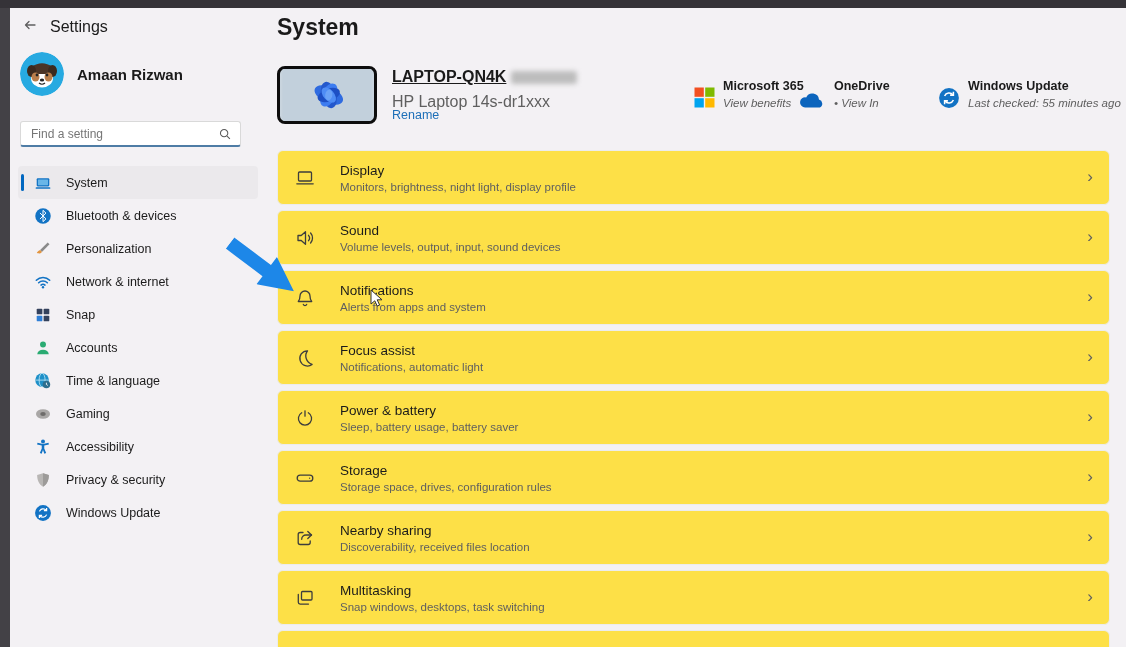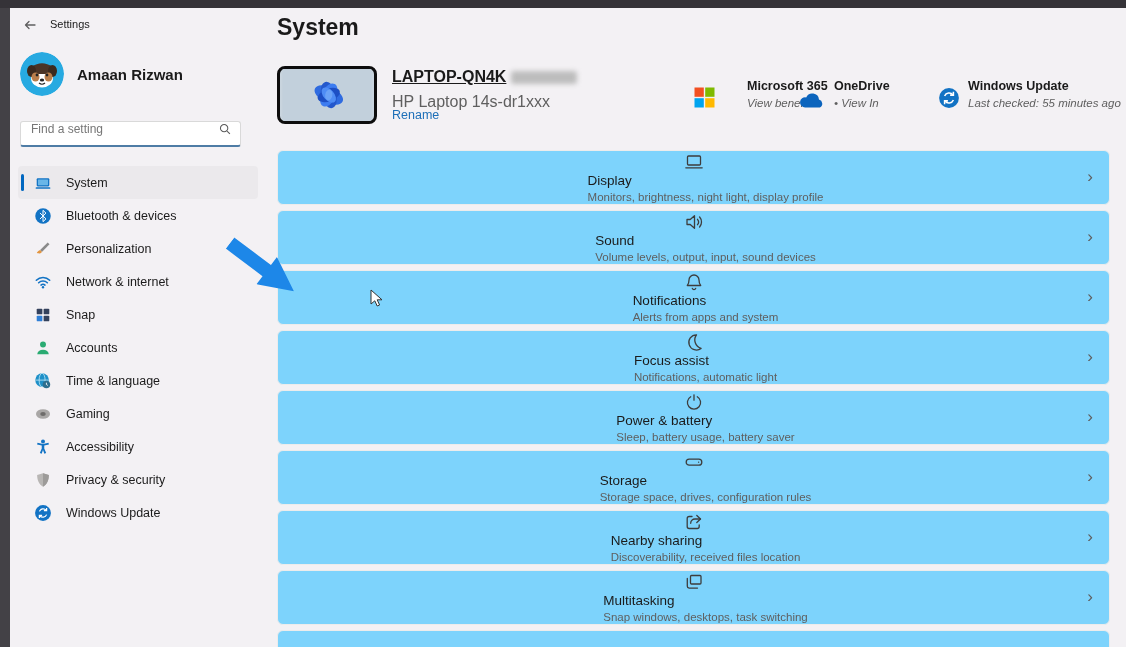--- a/index.html
+++ b/index.html
@@ -1,29 +1,29 @@
 <!DOCTYPE html>
 <html><head>
 <meta charset="utf-8">
 <style>
   * { margin:0; padding:0; box-sizing:border-box; }
   html,body { width:1126px; height:647px; overflow:hidden; }
   body { background:#434146; font-family:"Liberation Sans", sans-serif; position:relative; }
   .frame-top { position:absolute; left:0; top:0; width:1126px; height:8px; background:#353338; }
   .window { position:absolute; left:10px; top:8px; width:1116px; height:639px; background:#f3f1f4; overflow:hidden; }
   .back-btn { position:absolute; left:12px; top:9px; width:16px; height:16px; cursor:pointer; }
-  .tb-title { position:absolute; left:40px; top:10px; font-size:11px; color:#1b1b1b; }
+  .tb-title { position:absolute; left:40px; top:10px; font-size:16px; color:#1b1b1b; }
 
   .profile { position:absolute; left:10px; top:44px; display:flex; align-items:center; }
   .avatar { width:44px; height:44px; border-radius:50%; overflow:hidden; }
   .profile-name { margin-left:13px; font-size:15px; font-weight:bold; color:#1a1a1a; }
 
   .searchbox { position:absolute; left:10px; top:113px; width:221px; height:26px; background:#ffffff;
                border:1px solid #d9d9d9; border-bottom:2px solid #4e7ca5; border-radius:3px;
-               display:flex; align-items:flex-start; }
+               display:flex; align-items:center; }
   .searchbox input { flex:1; border:none; outline:none; background:transparent; font-size:12px;
                      color:#1b1b1b; padding:0 4px 0 10px; font-family:"Liberation Sans", sans-serif; }
   .searchbox input::placeholder { color:#767676; }
   .search-glyph { width:14px; height:14px; margin-right:8px; flex:0 0 auto; }
 
   .nav { position:absolute; left:8px; top:158px; width:240px; }
   .nav-item { position:relative; height:33px; display:flex; align-items:center; border-radius:4px;
               cursor:pointer; }
   .nav-item.selected { background:#ebe9ec; }
   .nav-item.selected::before { content:""; position:absolute; left:3px; top:8px; width:3px; height:17px;
@@ -45,22 +45,22 @@
   .device-model { position:absolute; left:382px; top:85px; font-size:16px; color:#5f5f5f; }
   .device-rename { position:absolute; left:382px; top:100px; font-size:12.5px; color:#1d6fb8; cursor:pointer; }
 
   .status-group { position:absolute; top:71px; display:flex; }
   .status-icon { flex:0 0 auto; margin-top:8px; }
   .status-texts { margin-left:8px; }
   .status-title { font-size:12.5px; font-weight:bold; color:#1a1a1a; }
   .status-sub { font-size:11.5px; color:#5e5e5e; margin-top:4px; white-space:nowrap;font-style:italic; }
 
   .rows { position:absolute; left:267px; top:142px; width:833px; }
-  .row-card { position:relative; height:55px; margin-bottom:5px; background:#7dd3fc; border:1px solid #ececec;
-              border-radius:6px; display:flex; align-items:center; padding:0 16px; cursor:pointer;flex-direction:column; }
+  .row-card { position:relative; height:55px; margin-bottom:5px; background:#fde047; border:1px solid #ececec;
+              border-radius:6px; display:flex; align-items:center; padding:0 16px; cursor:pointer; }
   .row-icon { width:22px; height:22px; flex:0 0 auto; }
   .row-icon svg { width:22px; height:22px; display:block; stroke:#3d3d3d; }
   .row-texts { margin-left:24px; }
   .row-title { font-size:13.5px; color:#1b1b1b; }
   .row-sub { font-size:11.5px; color:#5f5f5f; margin-top:3px; }
   .row-chevron { position:absolute; right:16px; top:50%; transform:translateY(-54%); font-size:17px;
                  color:#5f5f5f; }
   .row-card.partial { height:50px; margin-bottom:0; }
 
   
@@ -249,21 +249,21 @@
       </g>
     </svg>
   </div>
   <div class="device-name">
     <span>LAPTOP-QN4K</span>
     <span class="redacted"></span>
   </div>
   <div class="device-model">HP Laptop 14s-dr1xxx</div>
   <div class="device-rename">Rename</div>
 
-  <div class="status-group" style="left:684px;gap:24px;">
+  <div class="status-group" style="left:684px;">
     <div class="status-icon">
       <svg width="21" height="21" viewBox="0 0 21 21">
         <rect x="0.5" y="0.5" width="9.3" height="9.3" fill="#f25022"></rect>
         <rect x="11.2" y="0.5" width="9.3" height="9.3" fill="#7fba00"></rect>
         <rect x="0.5" y="11.2" width="9.3" height="9.3" fill="#00a4ef"></rect>
         <rect x="11.2" y="11.2" width="9.3" height="9.3" fill="#ffb900"></rect>
       </svg>
     </div>
     <div class="status-texts">
       <div class="status-title">Microsoft 365</div>

